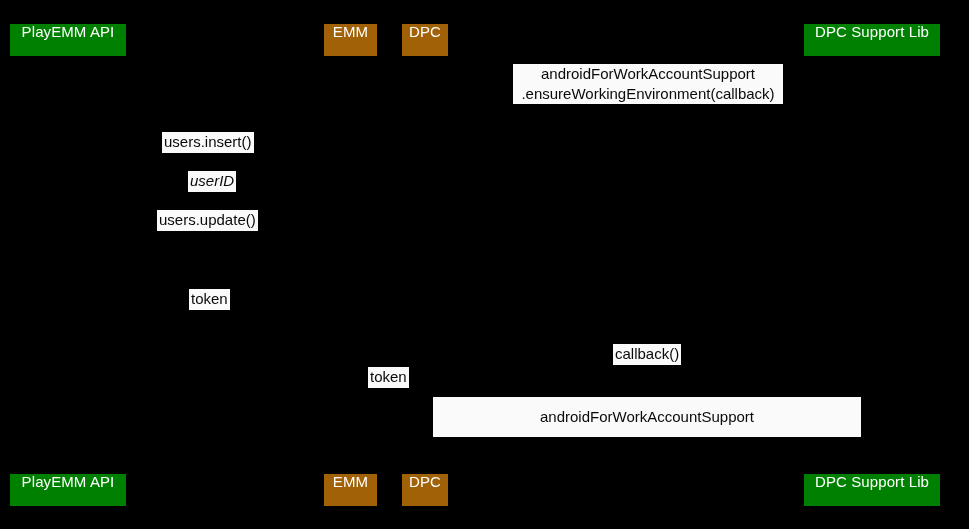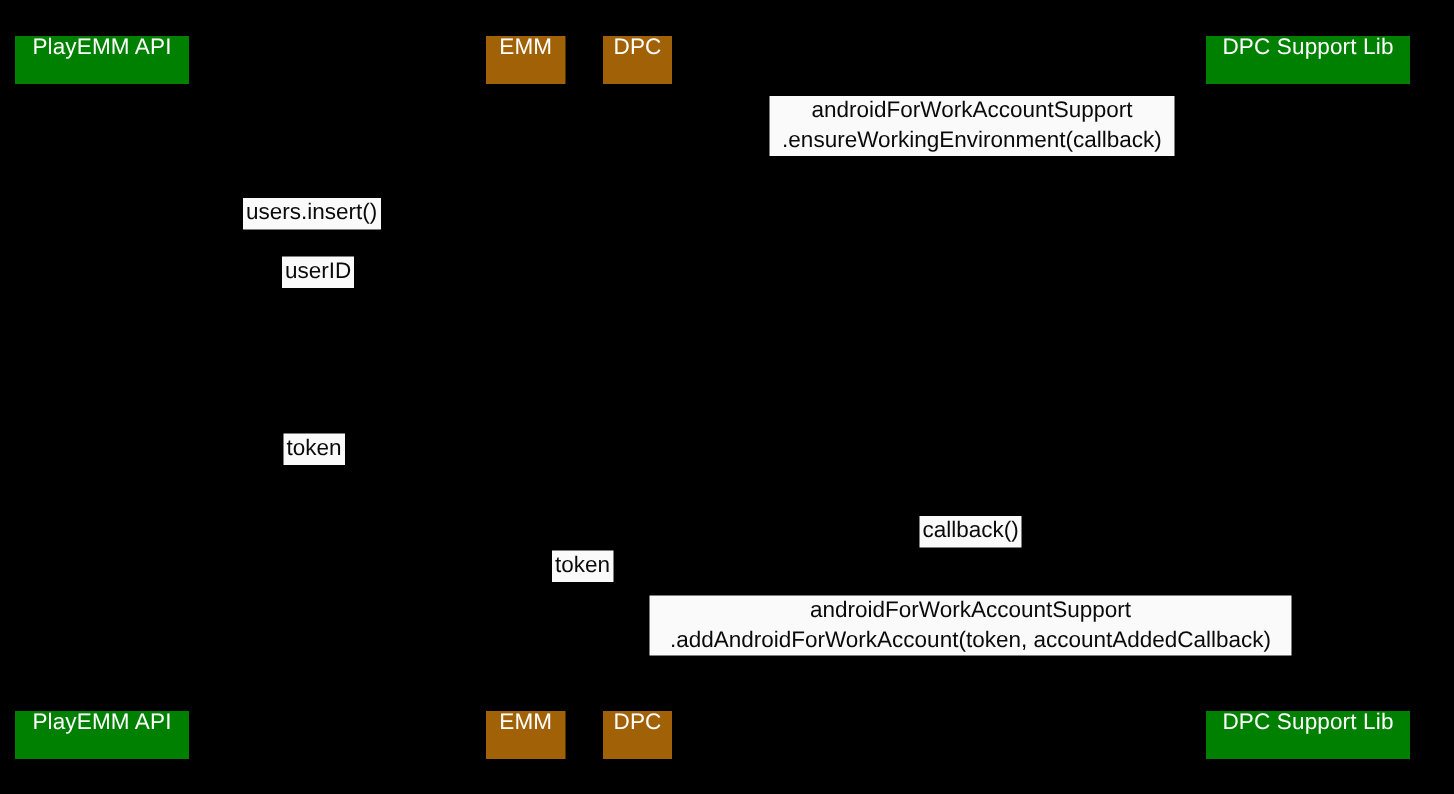--- a/index.html
+++ b/index.html
@@ -113,41 +113,43 @@
 
   <div class="msg two-line" style="left:513px; top:64px; width:270px;">
     <span class="line l1">androidForWorkAccountSupport</span>
     <span class="line l2">.ensureWorkingEnvironment(callback)</span>
   </div>
 
   <div class="msg one-line" style="left:162px; top:132px;">
     <span class="line">users.insert()</span>
   </div>
 
-  <div class="msg one-line" style="left:188px; top:171px;">
+  <div class="msg one-line" style="left:188px; top:171px;font-style:italic;">
     <span class="line">userID</span>
   </div>
 
+  <div class="msg one-line" style="left:157px; top:210px;">
+    <span class="line">users.update()</span>
+  </div>
 
 
   <div class="msg one-line" style="left:189px; top:289px;">
     <span class="line">token</span>
   </div>
 
   <div class="msg one-line" style="left:613px; top:344px;">
     <span class="line">callback()</span>
   </div>
 
   <div class="msg one-line" style="left:368px; top:367px;">
     <span class="line">token</span>
   </div>
 
   <div class="msg two-line" style="left:433px; top:397px; width:428px;">
     <span class="line l1">androidForWorkAccountSupport</span>
-    <span class="line l2">.addAndroidForWorkAccount(token, accountAddedCallback)</span>
   </div>
 
   <div class="participant green" style="left:10px; top:474px; width:116px; height:32px;">
     <span>PlayEMM API</span>
   </div>
   <div class="participant blue" style="left:324px; top:474px; width:53px; height:32px;">
     <span>EMM</span>
   </div>
   <div class="participant blue" style="left:402px; top:474px; width:46px; height:32px;">
     <span>DPC</span>

